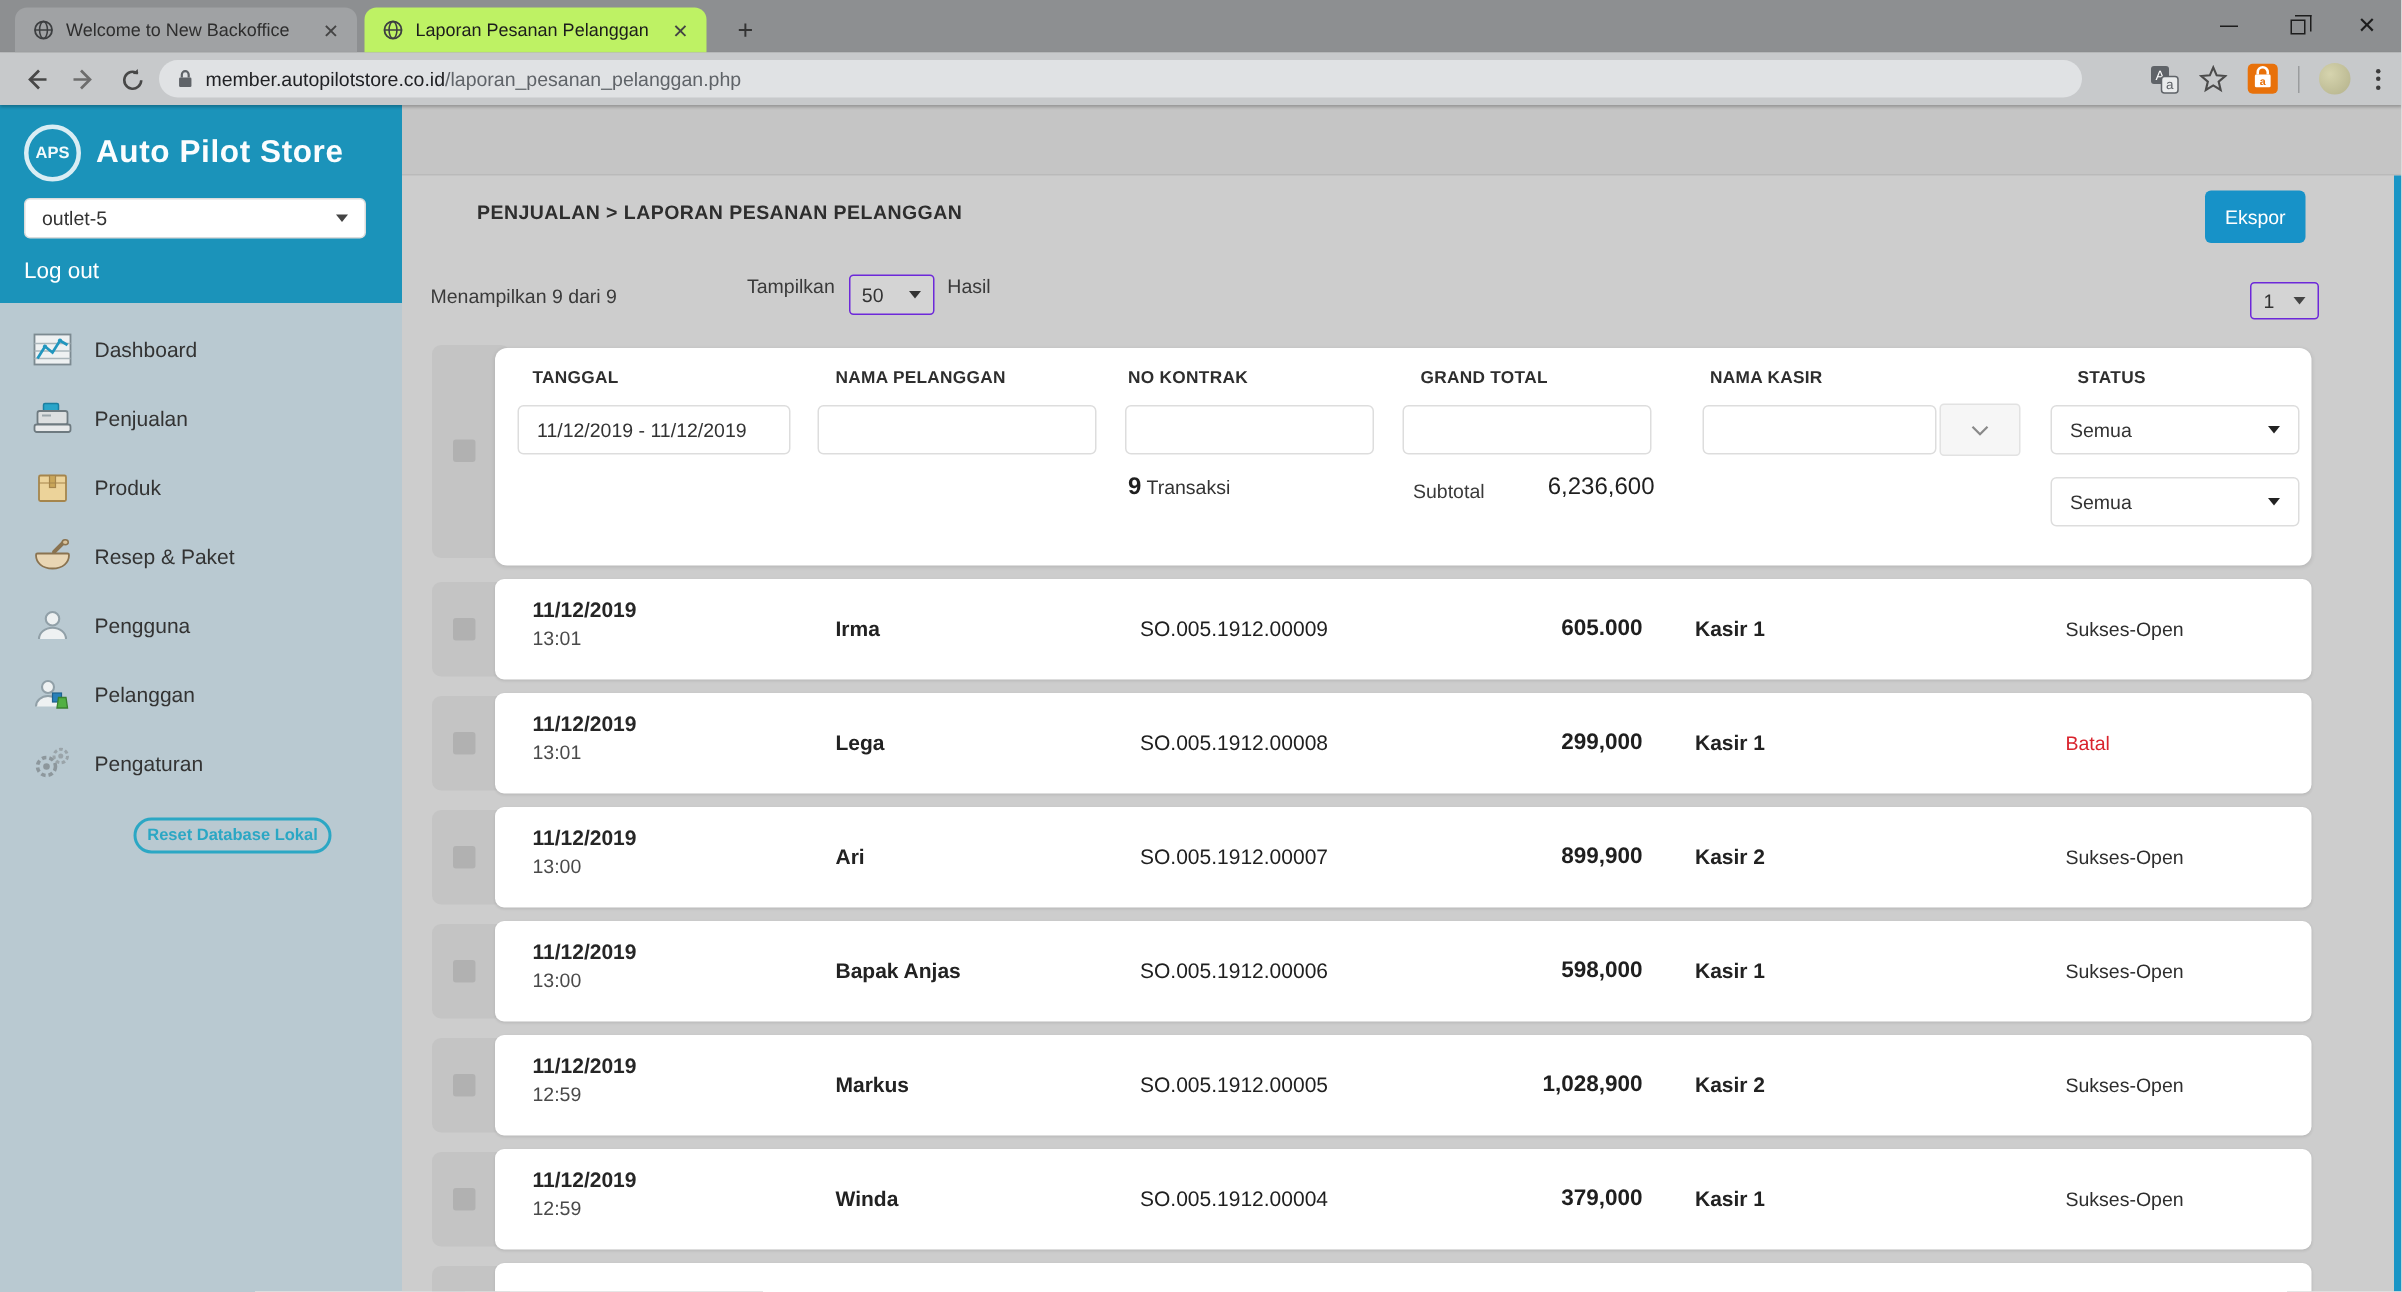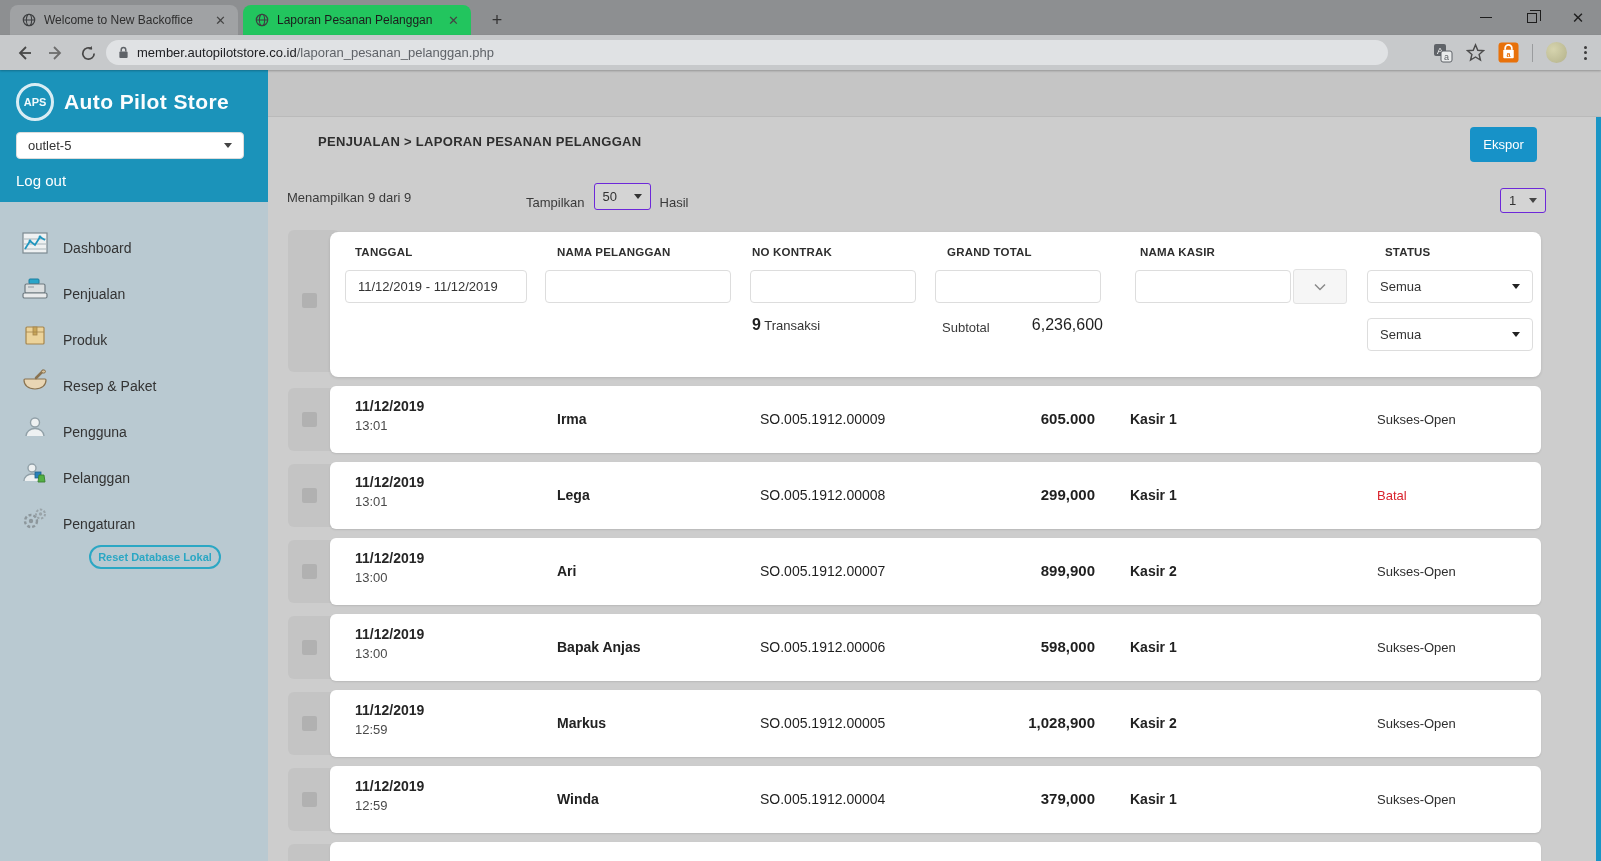--- a/index.html
+++ b/index.html
@@ -5,21 +5,21 @@
   * { margin:0; padding:0; box-sizing:border-box; }
   html,body { width:1601px; height:861px; overflow:hidden; }
   body { font-family:"Liberation Sans", sans-serif; }
   .page { position:relative; width:1601px; height:861px; background:#cdcdcd; overflow:hidden; }
 
   
   .tabstrip { position:absolute; top:0; left:0; width:100%; height:35px; background:#8d8f91; }
   .tab { position:absolute; top:5px; height:30px; display:flex; align-items:center; gap:8px;
          padding:0 10px 0 12px; border-radius:8px 8px 0 0; font-size:12px; }
   .tab.inactive { left:10px; width:228px; background:#a0a2a4; color:#2e2e2e; }
-  .tab.active { left:243px; width:228px; background:#22c55e; color:#1c1c1c; }
+  .tab.active { left:243px; width:228px; background:#bef264; color:#1c1c1c; }
   .tab-title { white-space:nowrap; overflow:hidden; text-overflow:ellipsis; flex:1; }
   .tab-close { font-size:13px; color:#444; padding:0 2px; }
   .newtab-btn { position:absolute; left:485px; top:8px; width:24px; height:24px; font-size:18px;
                 color:#333; display:flex; align-items:center; justify-content:center; }
   .win-controls { position:absolute; right:0; top:0; height:35px; display:flex; }
   .win-btn { width:46px; height:35px; display:flex; align-items:center; justify-content:center; color:#1d1d1d; }
   .glyph-min { width:12px; height:1.5px; background:#1d1d1d; display:block; }
   .glyph-restore { position:relative; width:10px; height:10px; border:1.2px solid #1d1d1d; background:transparent; }
   .glyph-restore::before { content:""; position:absolute; left:2px; top:-4px; width:10px; height:10px;
                            border:1.2px solid #1d1d1d; border-left:none; border-bottom:none; }
@@ -46,38 +46,38 @@
   .brand-row { display:flex; align-items:center; gap:10px; }
   .logo-circle { width:38px; height:38px; border:3px solid #d9edf4; border-radius:50%; color:#f2fafc;
                  display:flex; align-items:center; justify-content:center; font-size:11px; font-weight:bold; }
   .brand-title { color:#fbfdfe; font-size:21px; font-weight:bold; letter-spacing:.4px; }
   .outlet-select { margin-top:11px; width:228px; height:27px; background:#fff; border:1px solid #dcdcdc;
                    border-radius:4px; display:flex; align-items:center; padding:0 11px; font-size:13px; color:#333; }
   .tri-down { width:0; height:0; border-left:4px solid transparent; border-right:4px solid transparent;
               border-top:5px solid #444; margin-left:auto; }
   .logout { margin-top:13px; color:#fff; font-size:15px; display:inline-block; }
   .menu { padding-top:8px; }
-  .menu-item { height:46px; display:flex; align-items:flex-end; padding:0 20px 0 20px; }
+  .menu-item { height:46px; display:flex; align-items:center; padding:0 20px 0 20px; }
   .menu-icon { width:30px; height:26px; margin-right:13px; display:flex; align-items:center; justify-content:center; }
   .menu-label { font-size:14px; color:#333; }
   .menu-chevron { margin-left:auto; }
   .reset-btn { margin:13px auto 0 auto; display:flex; align-items:center; justify-content:center;
                width:132px; height:24px; border:2px solid #2ba7c4; border-radius:13px; background:transparent;
                color:#2ba7c4; font-weight:bold; font-size:11px; }
 
   
   .main { position:absolute; left:268px; top:70px; width:1333px; height:791px; background:#cdcdcd; }
   .main-topstrip { position:absolute; top:0; left:0; width:100%; height:47px; background:#c5c5c5;
                    border-bottom:1px solid rgba(0,0,0,.05); }
   .breadcrumb { position:absolute; left:19px; top:64px; font-size:13px; font-weight:bold; color:#2e2e2e; letter-spacing:.3px;padding-left:31px; }
   .export-btn { position:absolute; left:1202px; top:57px; width:67px; height:35px; background:#1792c8;
                 color:#fff; border:none; border-radius:4px; font-size:13px; display:flex; align-items:center; justify-content:center; }
   .showing { position:absolute; left:19px; top:120px; font-size:13px; color:#3a3a3a; }
-  .tampilkan-group { position:absolute; left:230px; top:113px; display:flex; align-items:flex-end; gap:9px;
-                     font-size:13px; color:#3a3a3a;margin-left:28px; }
+  .tampilkan-group { position:absolute; left:230px; top:113px; display:flex; align-items:flex-start; gap:9px;
+                     font-size:13px; color:#3a3a3a; }
   .grey-select { background:#d4d4d4; border:1px solid #6d28d9; border-radius:3px; display:flex;
                  align-items:center; padding:0 8px; color:#333; }
   .pagesize-select { width:57px; height:27px; font-size:13px; }
   .pagesize-select .tri-down { border-top-color:#333; }
   .page-select { position:absolute; left:1232px; top:118px; width:46px; height:25px; font-size:13px; }
 
   .scrollbar { position:absolute; left:1596px; top:117px; width:5px; height:744px; background:#1995c5; }
 
   .content { position:absolute; left:20px; top:160px; width:1253px; }
   .select-zone { position:absolute; left:0; width:52px; background:#c4c4c4; border-radius:6px; }

